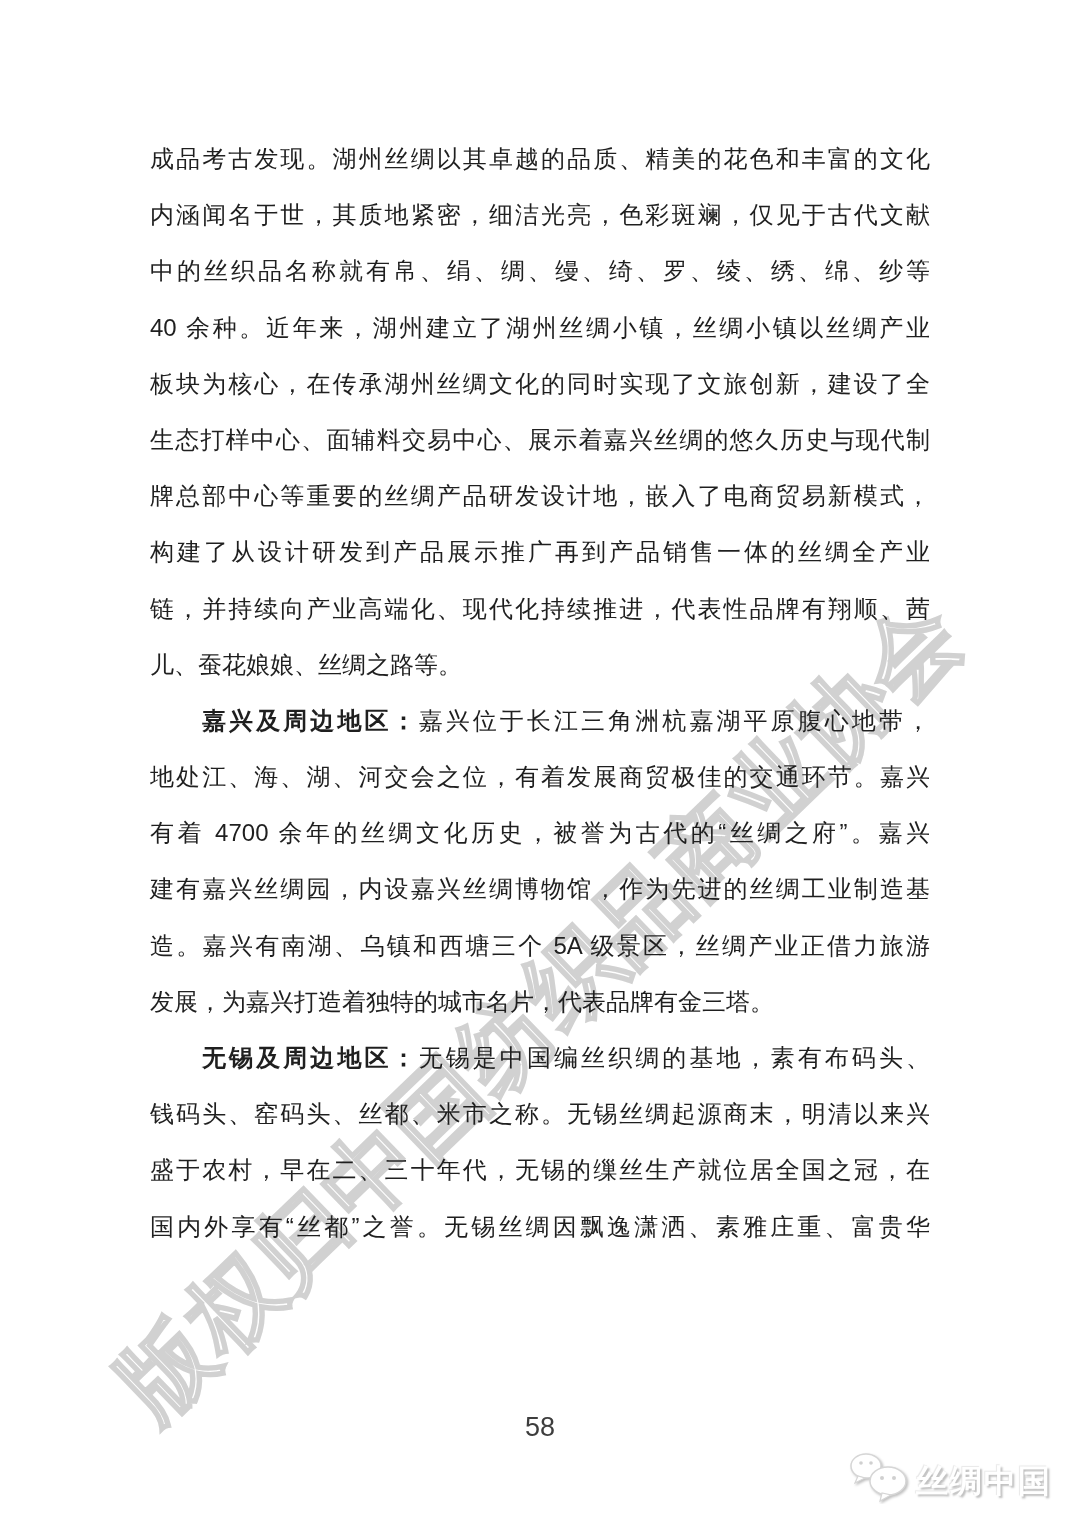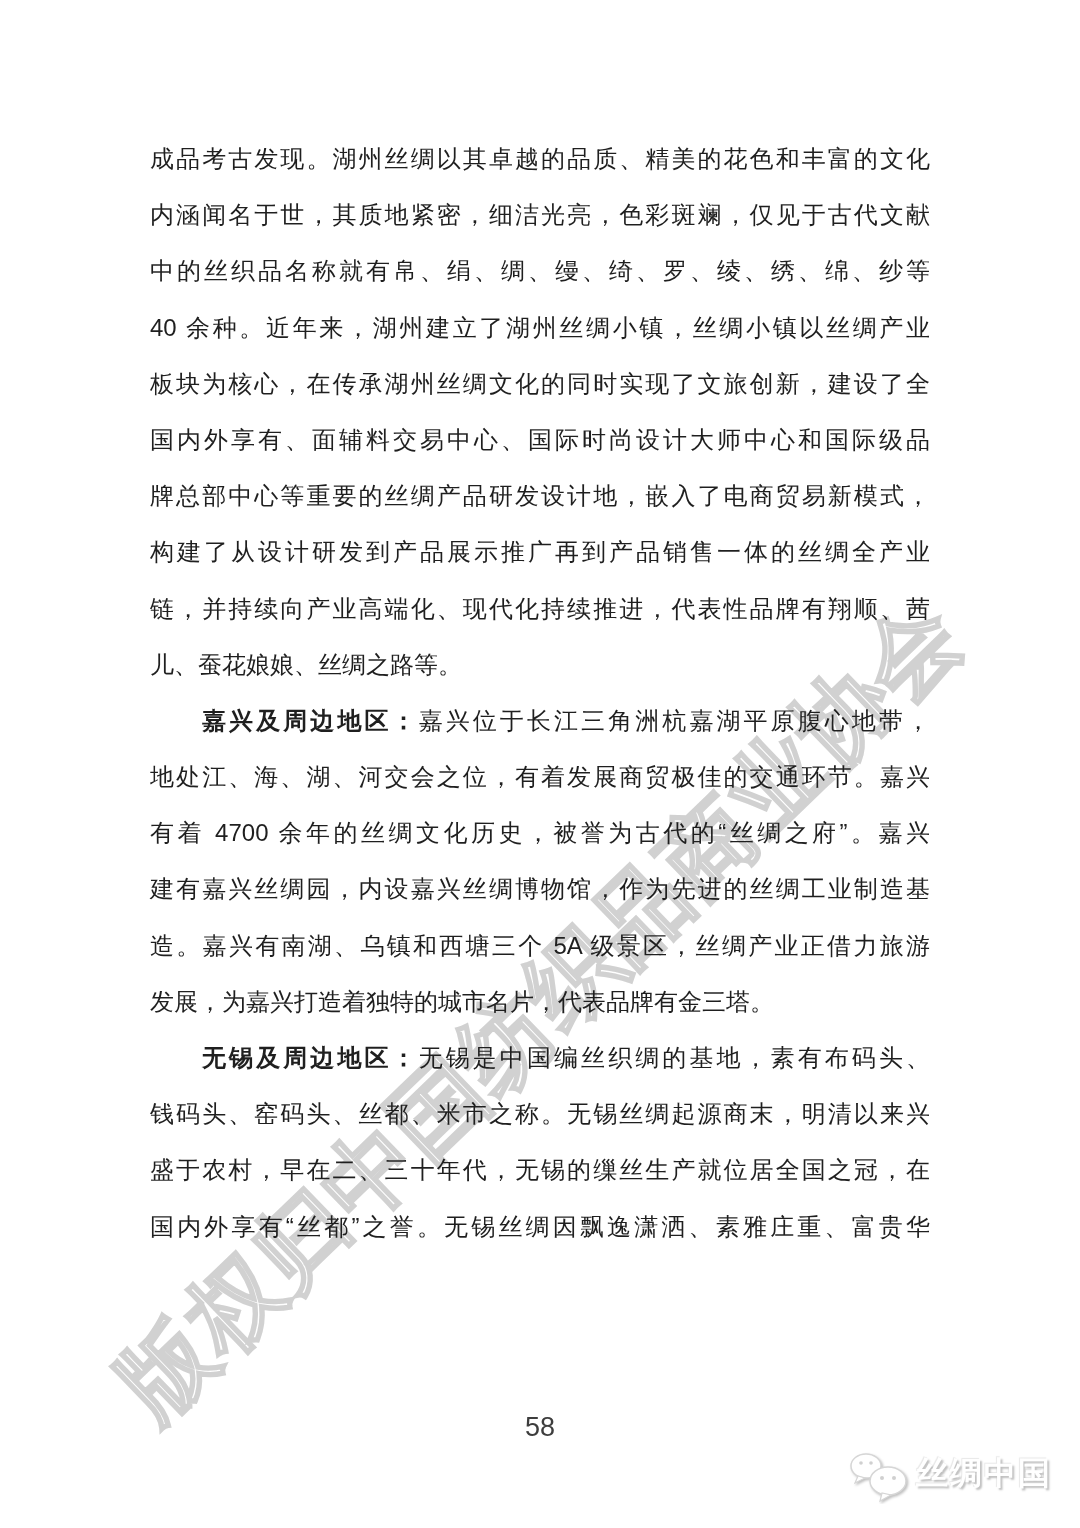--- a/index.html
+++ b/index.html
@@ -52,21 +52,21 @@
     left:0;top:1412px;width:100%;
     text-align:center;
     font-size:27px;
     color:#3d3d3d;
     z-index:2;
   }
   
   .brand-footer{
     position:absolute;
     right:28px;bottom:24px;
-    display:flex;align-items:flex-start;gap:4px;
+    display:flex;align-items:flex-end;gap:4px;
     z-index:3;
   }
   .wechat-icon{display:inline-block;width:64px;height:52px;}
   .brand-name{
     font-size:32px;
     font-weight:bold;
     color:#ffffff;
     letter-spacing:2px;
     text-shadow:2px 2px 2px #bfbfbf, -1px -1px 1px #e8e8e8;
   }
@@ -77,21 +77,21 @@
 <div class="page">
 
   <div class="watermark">版权归中国纺织品商业协会</div>
 
   <main class="body-text" id="text-block">
       <div class="line">成品考古发现。湖州丝绸以其卓越的品质、精美的花色和丰富的文化</div>
       <div class="line">内涵闻名于世，其质地紧密，细洁光亮，色彩斑斓，仅见于古代文献</div>
       <div class="line">中的丝织品名称就有帛、绢、绸、缦、绮、罗、绫、绣、绵、纱等</div>
       <div class="line">40 余种。近年来，湖州建立了湖州丝绸小镇，丝绸小镇以丝绸产业</div>
       <div class="line">板块为核心，在传承湖州丝绸文化的同时实现了文旅创新，建设了全</div>
-      <div class="line">国内外享有、面辅料交易中心、国际时尚设计大师中心和国际级品</div>
+      <div class="line">生态打样中心、面辅料交易中心、展示着嘉兴丝绸的悠久历史与现代制</div>
       <div class="line">牌总部中心等重要的丝绸产品研发设计地，嵌入了电商贸易新模式，</div>
       <div class="line">构建了从设计研发到产品展示推广再到产品销售一体的丝绸全产业</div>
       <div class="line">链，并持续向产业高端化、现代化持续推进，代表性品牌有翔顺、茜</div>
       <div class="line flush">儿、蚕花娘娘、丝绸之路等。</div>
       <div class="line indent"><span class="b">嘉兴及周边地区：</span>嘉兴位于长江三角洲杭嘉湖平原腹心地带，</div>
       <div class="line">地处江、海、湖、河交会之位，有着发展商贸极佳的交通环节。嘉兴</div>
       <div class="line">有着 4700 余年的丝绸文化历史，被誉为古代的“丝绸之府”。嘉兴</div>
       <div class="line">建有嘉兴丝绸园，内设嘉兴丝绸博物馆，作为先进的丝绸工业制造基</div>
       <div class="line">造。嘉兴有南湖、乌镇和西塘三个 5A 级景区，丝绸产业正借力旅游</div>
       <div class="line flush">发展，为嘉兴打造着独特的城市名片，代表品牌有金三塔。</div>

